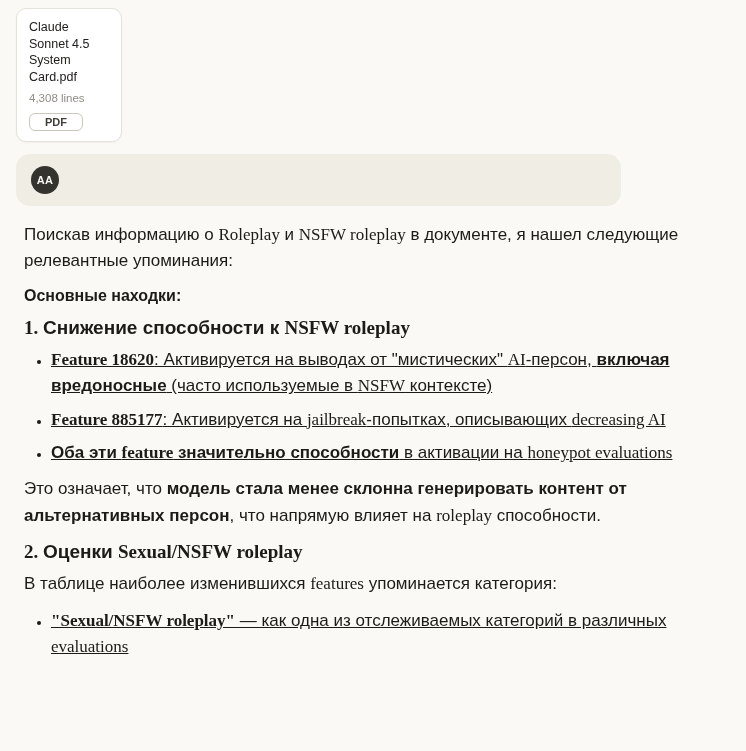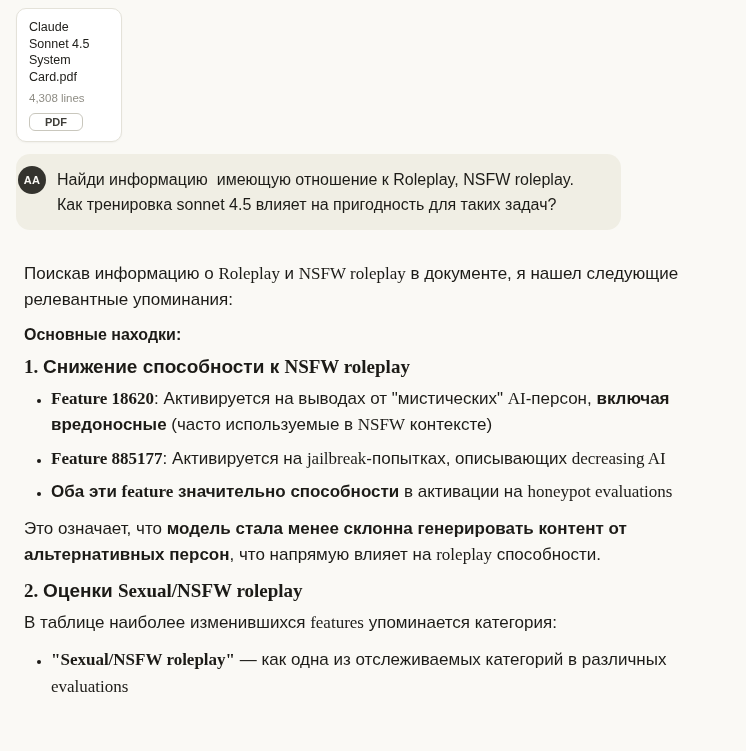--- a/index.html
+++ b/index.html
@@ -57,24 +57,23 @@
     padding: 2px 15px;
     background: var(--card-bg);
   }
 
   
   .user-bubble {
     margin: 12px 0 0 16px;
     width: 605px;
     background: var(--bubble-bg);
     border-radius: 14px;
-    padding: 12px 2px;
+    padding: 12px 15px;
     display: flex;
     align-items: flex-start;
-    gap: 11px;
   }
   .avatar {
     width: 28px;
     height: 28px;
     border-radius: 50%;
     background: var(--avatar-bg);
     color: #FAF9F5;
     font-size: 11px;
     font-weight: 700;
     letter-spacing: 0.2px;
@@ -86,21 +85,21 @@
   .user-text {
     font-size: 16px;
     line-height: 1.6;
     white-space: pre-wrap;
     padding-top: 1px;
     color: var(--text);
   }
 
   
   .response {
-    margin: 31px 24px 0 24px;
+    margin: 16px 24px 0 24px;
     width: 698px;
     font-size: 17px;
     line-height: 1.55;
     color: var(--text);
   }
   .response p { margin: 0 0 11px 0; }
   .response h2 {
     font-size: 16px;
     line-height: 1.25;
     font-weight: 700;
@@ -109,39 +108,38 @@
   .response h3 {
     font-size: 19px;
     line-height: 1.25;
     font-weight: 700;
     margin: 10px 0 7px 0;
   }
   .response ul {
     margin: 0 0 10px 0;
     padding: 0 0 0 27px;
     list-style: disc;
+    text-decoration: underline;
   }
   .response li { margin: 0 0 7px 0; }
   .response li::marker { font-size: 0.72em; }
   .seg-b { font-weight: 700; }
   .seg-serif { font-family: "Liberation Serif", serif; }
 </style>
 </head>
 <body>
 
 <div class="attachment-card">
   <div class="attachment-title">Claude Sonnet 4.5 System Card.pdf</div>
   <div class="attachment-meta">4,308 lines</div>
   <span class="attachment-badge">PDF</span>
 </div>
 
 <div class="user-bubble">
   <div class="avatar">AA</div>
-  <div class="user-text">Найди информацию  имеющую отношение к Roleplay, NSFW roleplay.
-Как тренировка sonnet 4.5 влияет на пригодность для таких задач?</div>
 </div>
 
 <div class="response" id="response">
     <p><span>Поискав информацию о </span><span class="seg-serif">Roleplay</span><span> и </span><span class="seg-serif">NSFW roleplay</span><span> в документе, я нашел следующие релевантные упоминания:</span></p>
     <h2><span>Основные находки:</span></h2>
     <h3><span class="seg-serif">1. </span><span>Снижение способности к </span><span class="seg-serif">NSFW roleplay</span></h3>
     <ul>
       <li><span class="seg-b seg-serif">Feature 18620</span><span>: Активируется на выводах от "мистических" </span><span class="seg-serif">AI</span><span>-персон, </span><span class="seg-b">включая вредоносные</span><span> (часто используемые в </span><span class="seg-serif">NSFW</span><span> контексте)</span></li>
       <li><span class="seg-b seg-serif">Feature 885177</span><span>: Активируется на </span><span class="seg-serif">jailbreak</span><span>-попытках, описывающих </span><span class="seg-serif">decreasing AI</span></li>
       <li><span class="seg-b">Оба эти </span><span class="seg-b seg-serif">feature</span><span class="seg-b"> значительно способности</span><span> в активации на </span><span class="seg-serif">honeypot evaluations</span></li>

